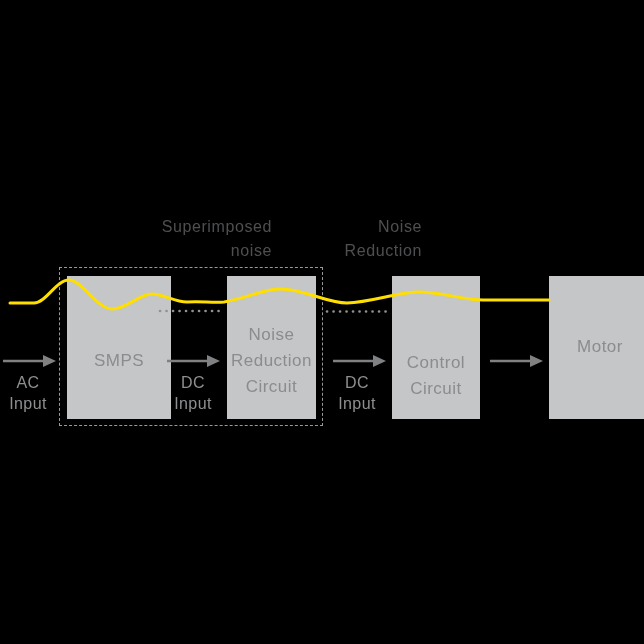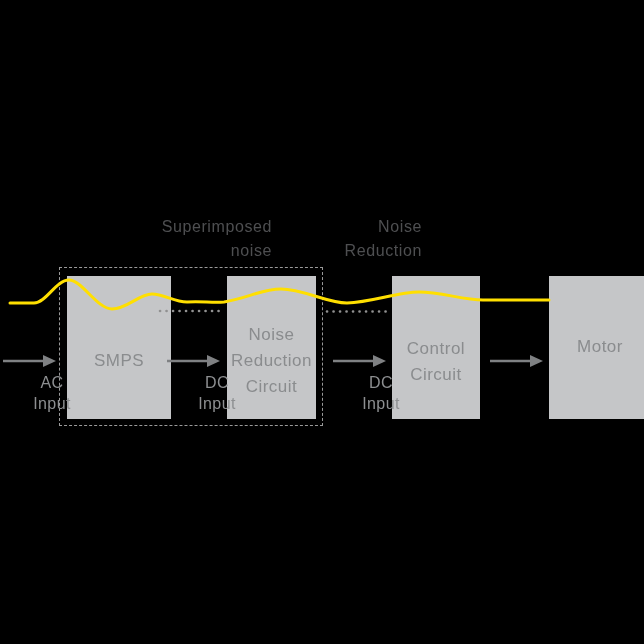--- a/index.html
+++ b/index.html
@@ -50,21 +50,21 @@
     left: 0;
     right: 0;
     text-align: center;
     font-size: 17px;
     line-height: 26px;
     letter-spacing: 0.5px;
     color: var(--block-text, #8a8c8e);
   }
   .block-smps .block-label { top: 72px; }
   .block-nrc .block-label { top: 46px; }
-  .block-control .block-label { top: 60px; text-align: center; }
+  .block-control .block-label { top: 74px; text-align: center; }
   .block-motor .block-label { top: 58px; }
   .overlay {
     position: absolute;
     left: 0;
     top: 0;
     z-index: 4;
     pointer-events: none;
   }
   .overlay .wave {
     stroke: var(--noise-wave, #ffdf00);
@@ -99,21 +99,20 @@
   .io-label {
     position: absolute;
     top: 373px;
     width: 56px;
     text-align: center;
     font-size: 16px;
     line-height: 20.5px;
     letter-spacing: 0.4px;
     color: var(--io-label, #8d8f91);
     z-index: 3;
-    padding-left: 24px;
   }
   .io-ac { left: 0px; }
   .io-dc1 { left: 165px; }
   .io-dc2 { left: 329px; }
   .lbl-superimposed { left: 112px; top: 215px; width: 160px; }
   .lbl-noise-reduction { left: 282px; top: 215px; width: 140px; }
 </style>
 </head>
 <body>
 

